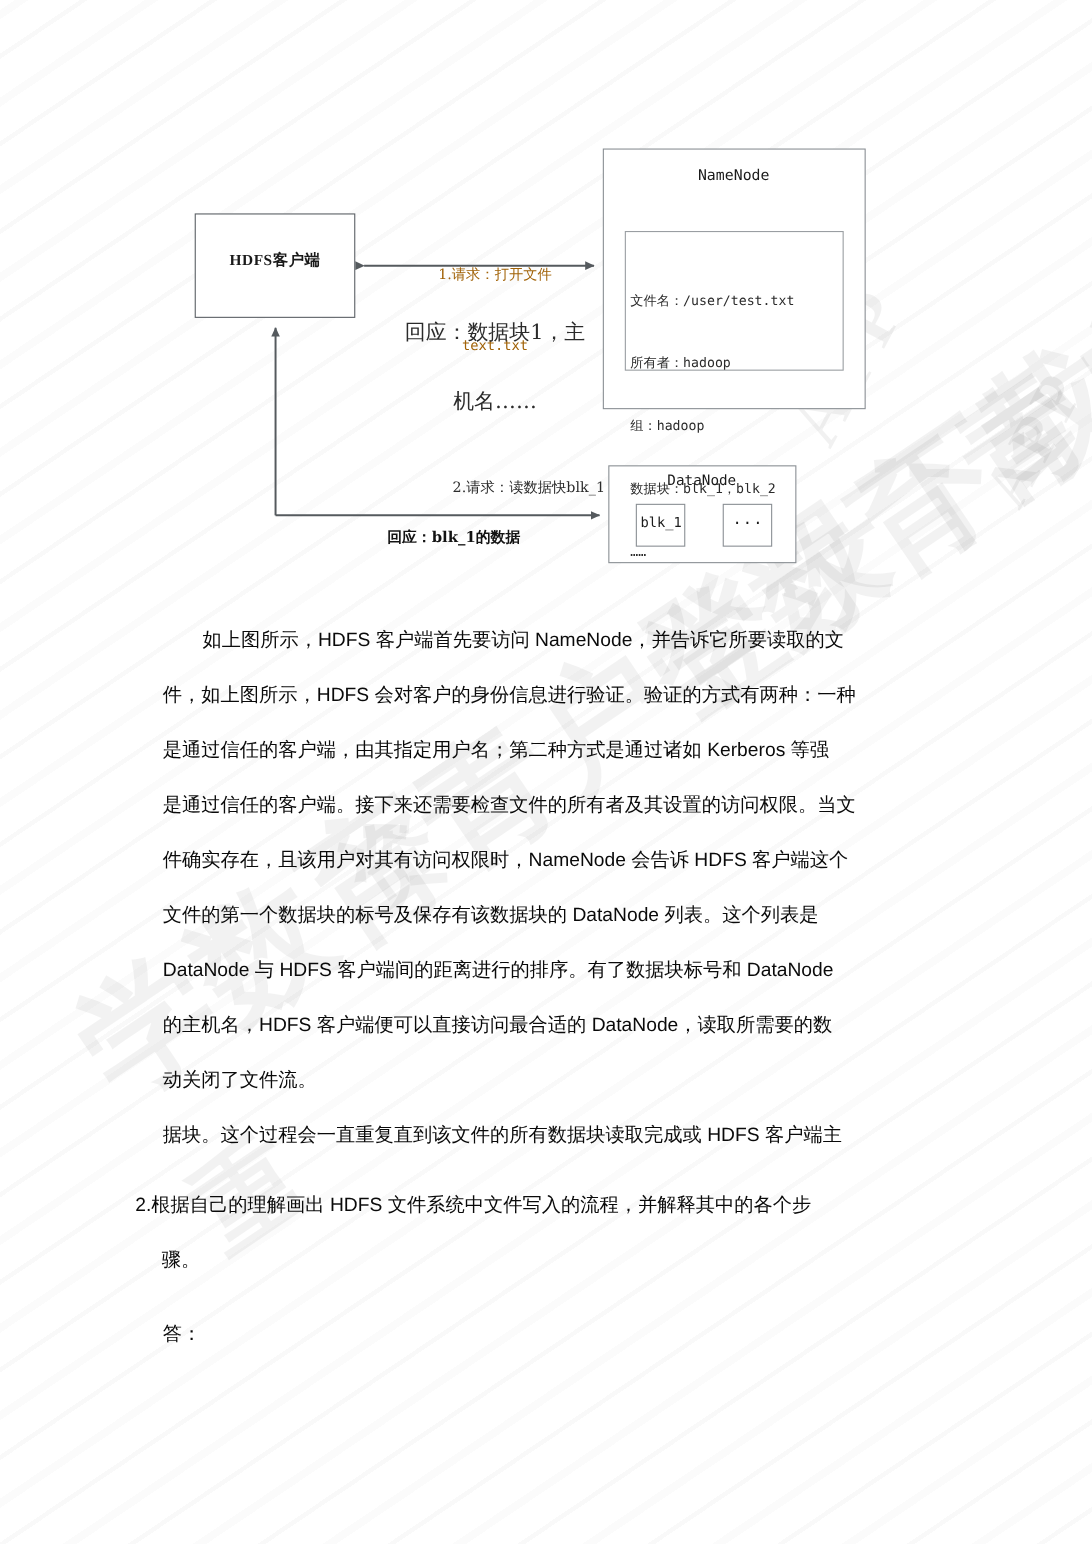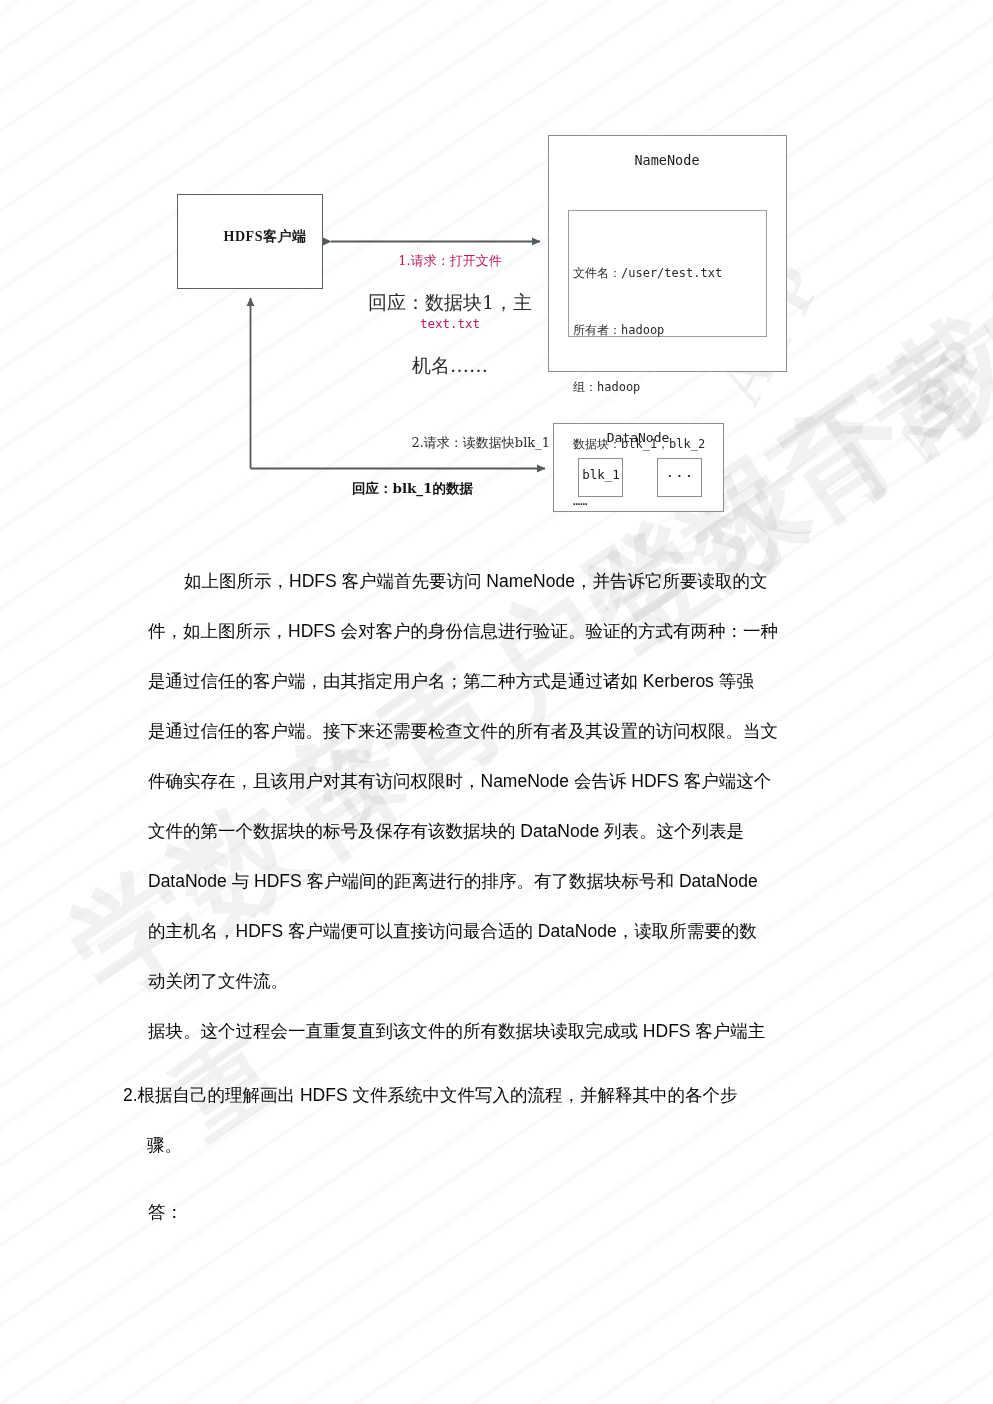--- a/index.html
+++ b/index.html
@@ -87,21 +87,20 @@
   
   .client-label {
     left: 177px;
     top: 228px;
     width: 146px;
     text-align: center;
     font-family: "Liberation Serif", serif;
     font-weight: 700;
     font-size: 14px;
     letter-spacing: 0.5px;
-    margin-left: 15px;
   }
 
   
   .namenode-title {
     left: 548px;
     top: 152px;
     width: 238px;
     text-align: center;
     font-family: "DejaVu Sans Mono", monospace;
     font-size: 13.5px;
@@ -141,27 +140,27 @@
     width: 46px;
     text-align: center;
     font-family: "DejaVu Sans Mono", monospace;
     font-size: 14px;
     letter-spacing: 1px;
   }
 
   
   .arr1-top {
     left: 350px;
-    top: 208px;
+    top: 198px;
     width: 200px;
     text-align: center;
     font-family: "DejaVu Serif", serif;
     font-size: 13px;
     line-height: 21px;
-    color: #be185d;
+    color: #a16207;
   }
   .arr1-top .mono {
     font-family: "DejaVu Sans Mono", monospace;
     font-size: 12.5px;
   }
   .arr1-bot {
     left: 350px;
     top: 250px;
     width: 200px;
     text-align: center;

